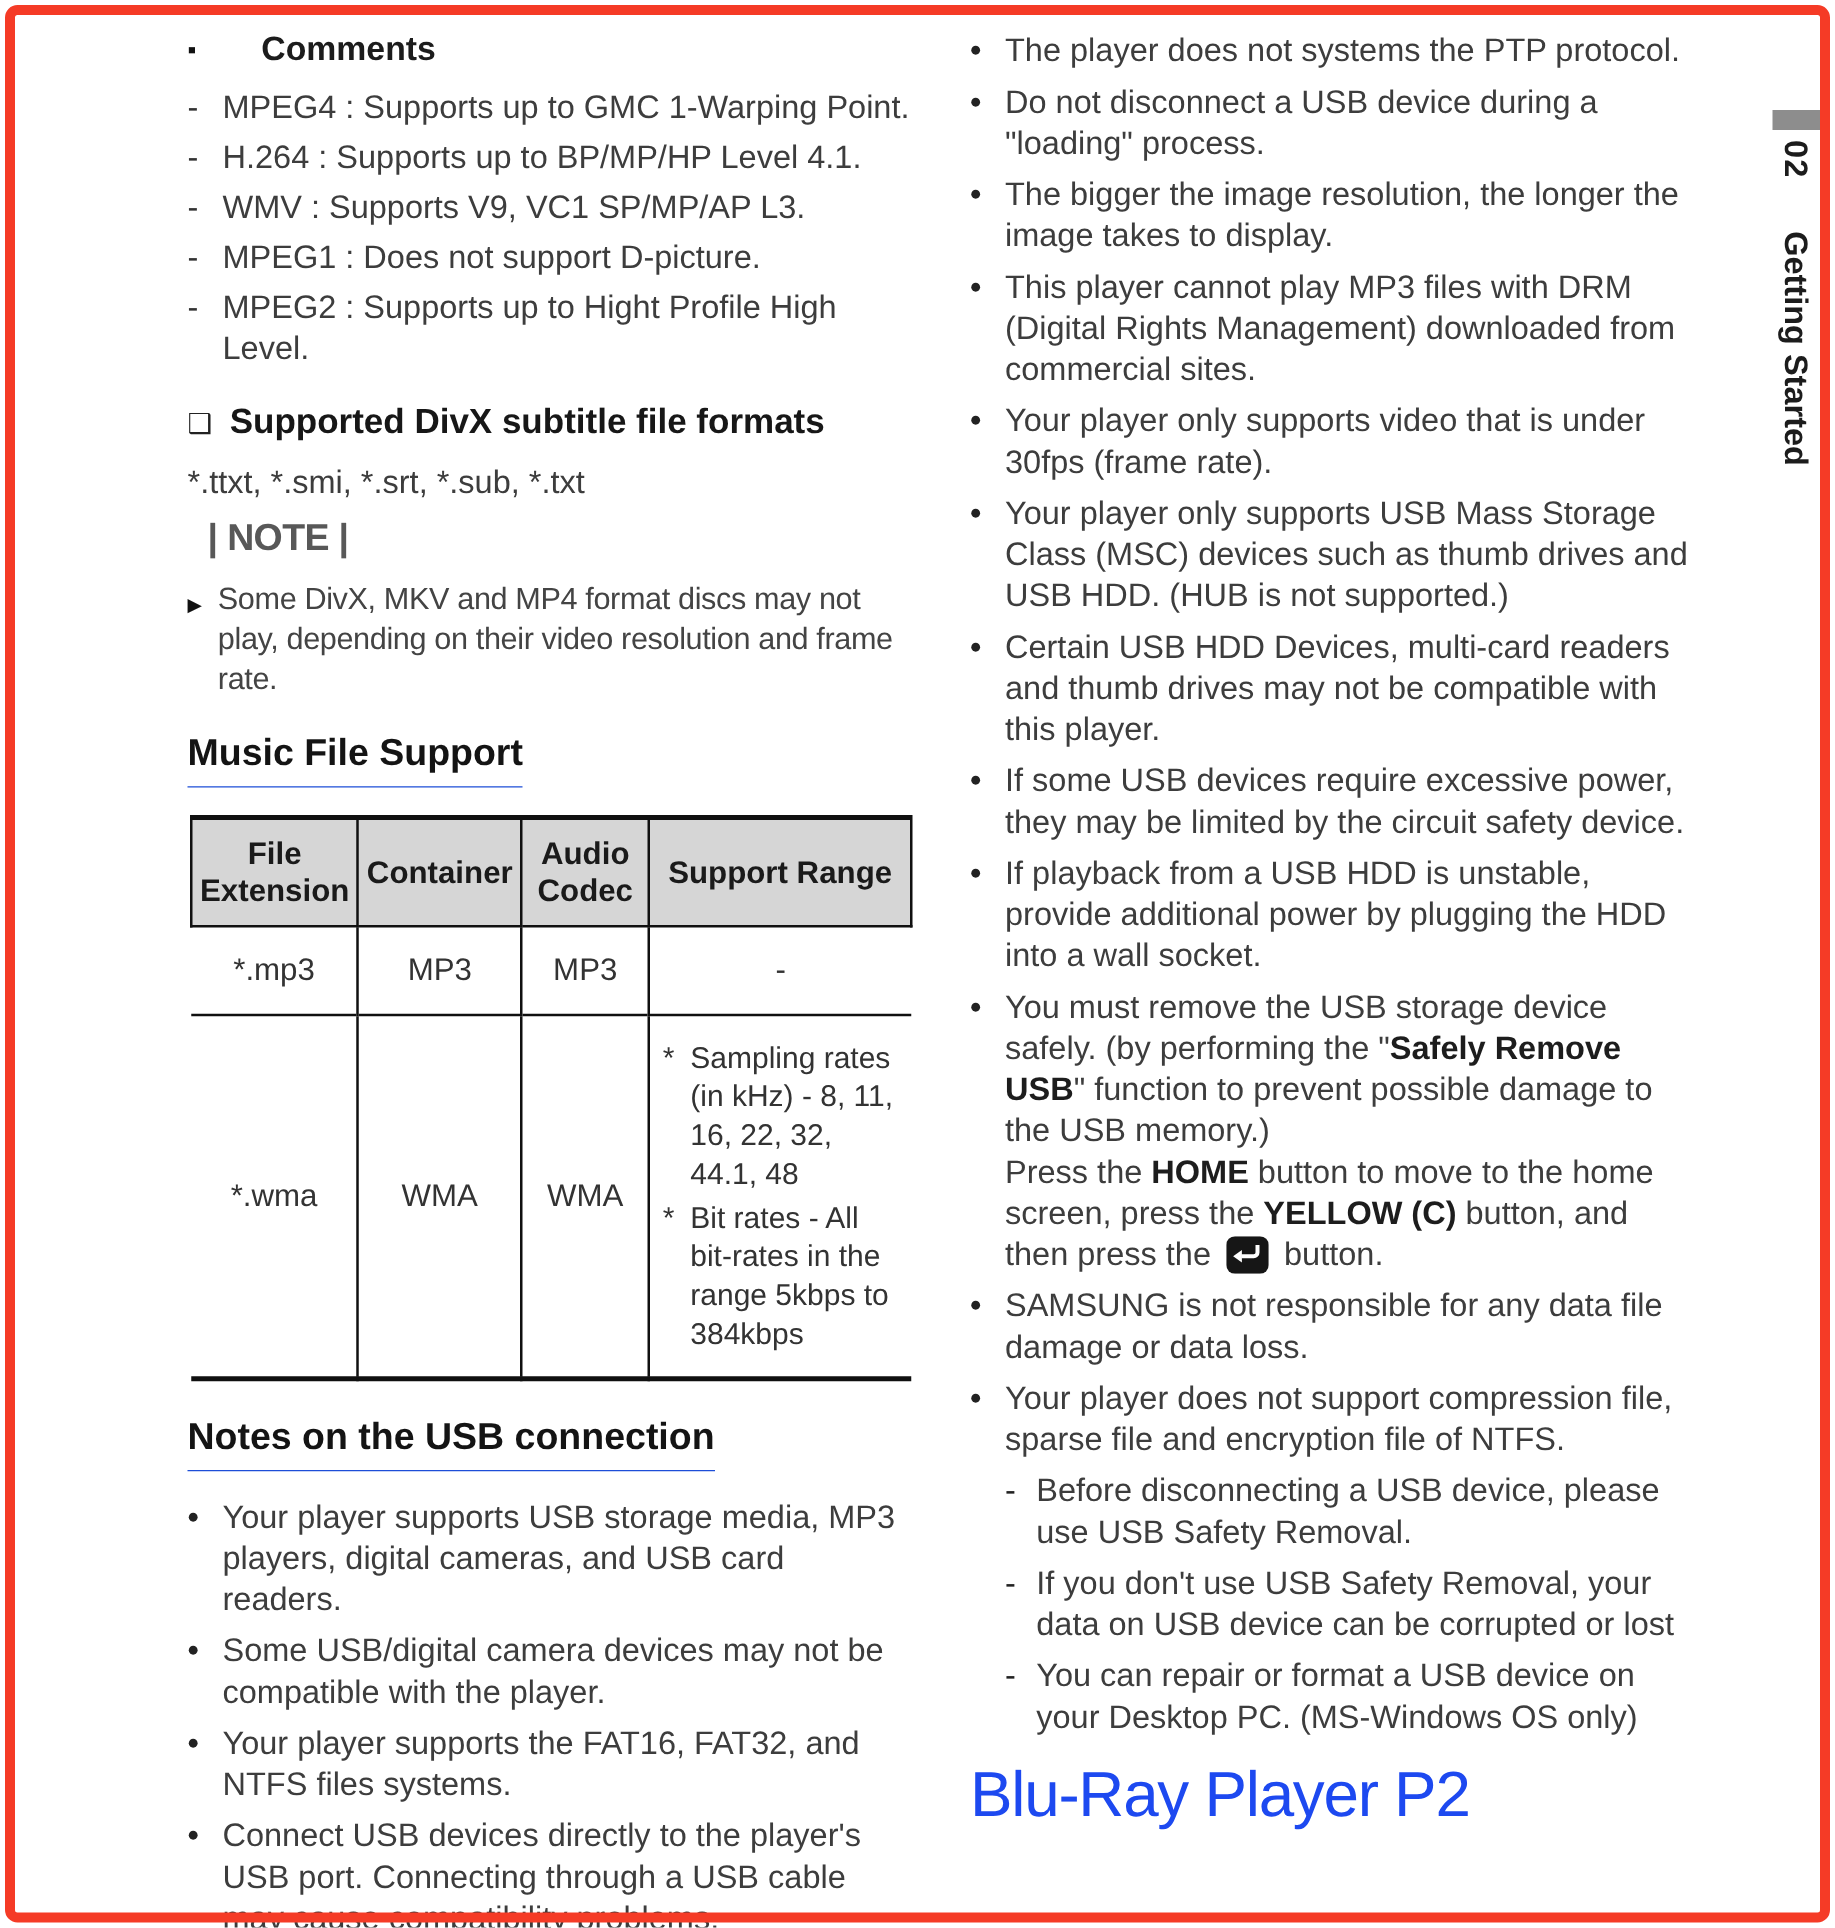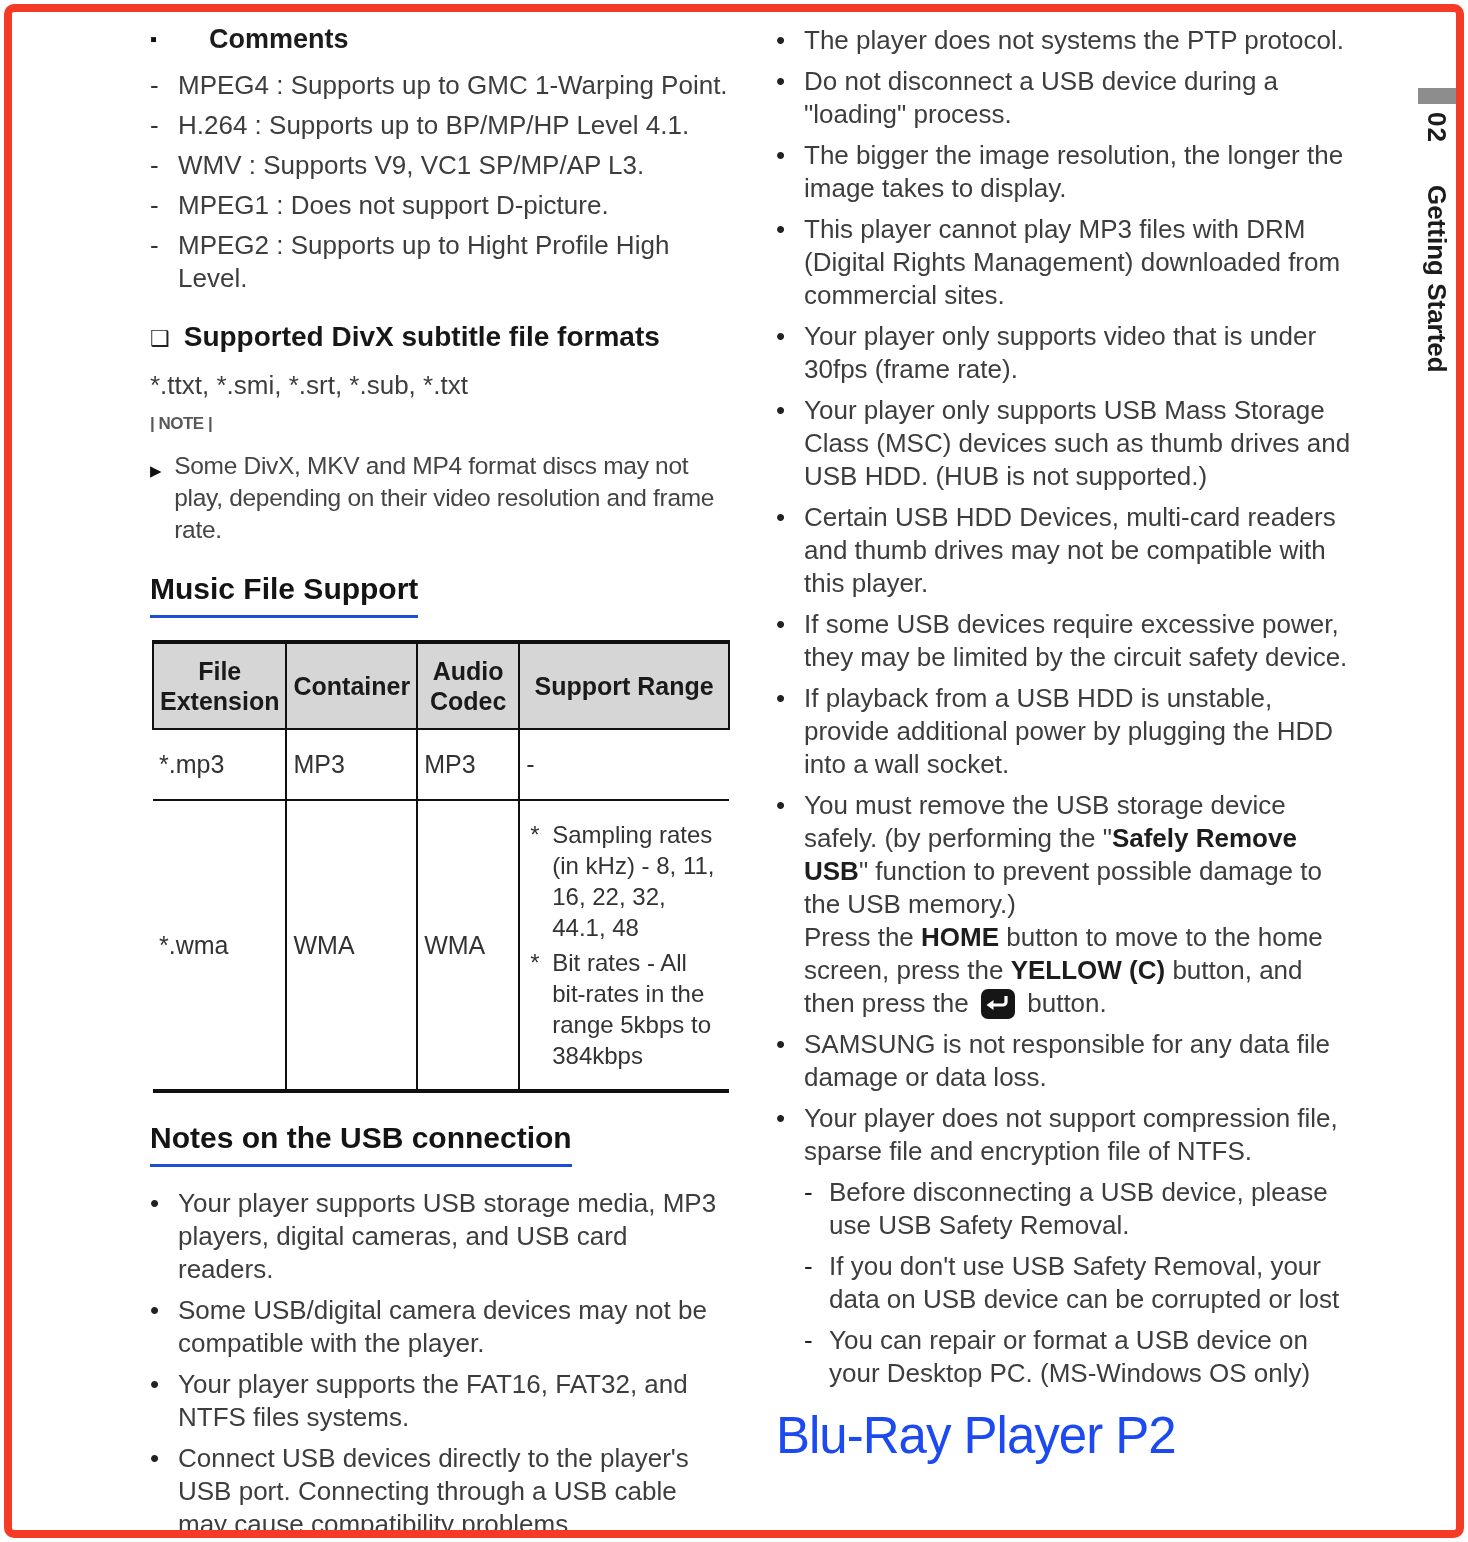--- a/index.html
+++ b/index.html
@@ -26,33 +26,33 @@
   .cli{display:flex;gap:12px;font-size:26px;line-height:33px;margin-bottom:7px;}
   .cdash{flex:none;width:16px;color:#333;}
 
   
   .divx-row{display:flex;gap:14px;align-items:baseline;margin:26px 0 16px;}
   .opensq{flex:none;font-size:22px;color:#222;}
   .hdr-divx{font-size:28px;font-weight:700;color:#171717;}
   .formats{font-size:26px;line-height:33px;margin-bottom:12px;}
 
   
-  .note-label{font-size:17px;font-weight:700;color:#585858;letter-spacing:-.5px;margin-bottom:16px;}
+  .note-label{font-size:30px;font-weight:700;color:#585858;letter-spacing:-.5px;margin-bottom:16px;margin-left:16px;}
   .note-item{display:flex;gap:13px;font-size:24.5px;line-height:32px;letter-spacing:-.3px;color:#444;margin-bottom:26px;}
   .note-arrow{flex:none;font-size:15px;padding-top:5px;color:#111;}
 
   
   .section-h{margin:4px 0 0;}
-  .section-h span{display:inline-block;font-size:30px;font-weight:700;color:#141414;padding-bottom:9px;border-bottom:3px solid #1d4ed8;}
+  .section-h span{display:inline-block;font-size:30px;font-weight:700;color:#141414;padding-bottom:9px;border-bottom:1px solid #1d4ed8;}
 
   
   table{border-collapse:collapse;width:100%;margin:22px 2px 28px;font-size:25px;color:#333;
         border-top:4px solid #101010;border-bottom:4px solid #101010;}
   th{background:#d6d6d6;border:2px solid #101010;font-weight:700;color:#1a1a1a;text-align:center;padding:12px 6px;line-height:30px;}
-  td{border-left:2px solid #101010;border-right:2px solid #101010;border-top:2px solid #101010;padding:20px 6px;vertical-align:middle;}
+  td{border-left:2px solid #101010;border-right:2px solid #101010;border-top:2px solid #101010;text-align:center;padding:20px 6px;vertical-align:middle;}
   td:first-child{border-left:none;}
   td:last-child{border-right:none;}
   .range-cell{text-align:left;padding:14px 10px;}
   .range-item{display:flex;gap:8px;font-size:24px;line-height:31px;margin:4px 0;}
   .ast{flex:none;width:14px;}
 
   
   .footer-title{font-size:51px;font-weight:400;color:#1d49f0;letter-spacing:-1px;margin-top:16px;}
 
   

